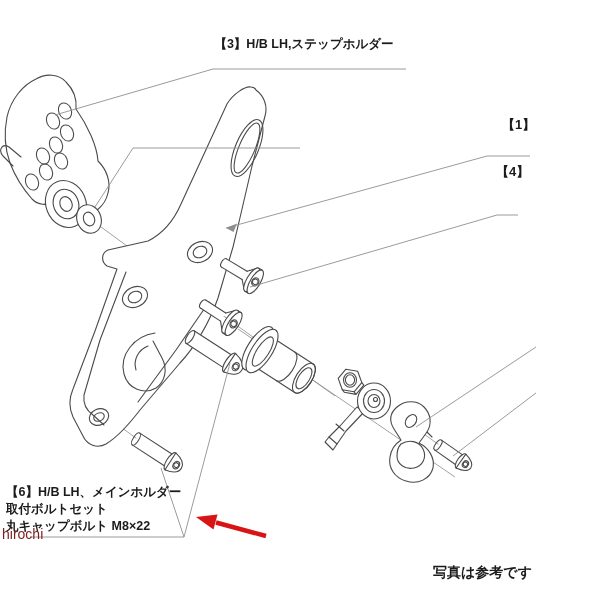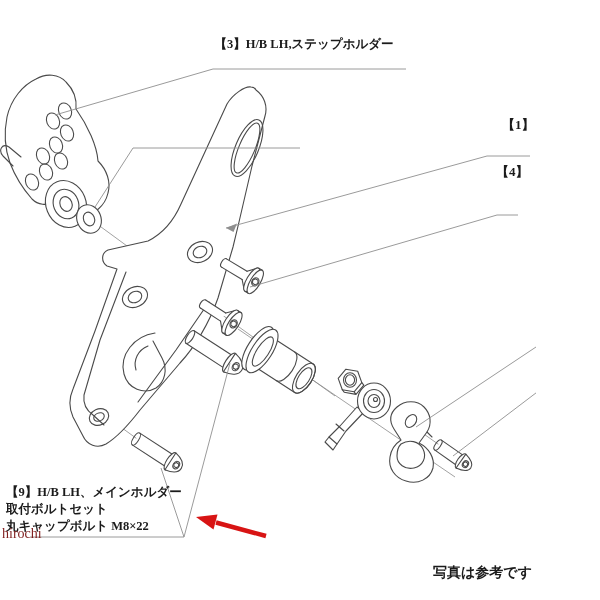--- a/index.html
+++ b/index.html
@@ -1,17 +1,17 @@
 <!DOCTYPE html>
 <html><head>
 <meta charset="utf-8">
 <style>
   html,body{margin:0;padding:0;background:#fff;}
   #stage{position:relative;width:536px;height:600px;background:#ffffff;overflow:hidden;
-         font-family:Liberation Serif, serif;color:#1b1b1b;}
+         font-family:Liberation Sans, sans-serif;color:#1b1b1b;}
   svg{position:absolute;left:0;top:0;}
   .lbl{position:absolute;font-size:12.5px;font-weight:600;line-height:16px;white-space:nowrap;}
   .tag{position:absolute;font-size:13px;font-weight:700;white-space:nowrap;}
   .center{display:block;text-align:center;}
   .indent{display:block;}
   #part3{left:200px;top:36px;width:208px;}
   #part5{left:124px;top:105px;width:100px;text-align:center;}
   #tag1{left:502px;top:116px;}
   #tag4{left:496px;top:163px;}
   #tag7{left:543px;top:319px;}
@@ -206,21 +206,21 @@
   <span class="center">【3】H/B LH,ステップホルダー</span>
 </div>
 
 
 <div class="tag" id="tag1">【1】</div>
 <div class="tag" id="tag4">【4】</div>
 <div class="tag" id="tag7">【7】</div>
 <div class="tag" id="tag16">【16】</div>
 
 <div class="lbl" id="part2">
-  <span>【9】H/B LH、メインホルダー</span>
+  <span>【6】H/B LH、メインホルダー</span>
   <span class="indent">取付ボルトセット</span>
   <span class="indent">丸キャップボルト M8×22</span>
 </div>
 
 <div id="watermark">hirochi</div>
 <div id="photonote">写真は参考です</div>
 
 </div>
 
 </body></html>

